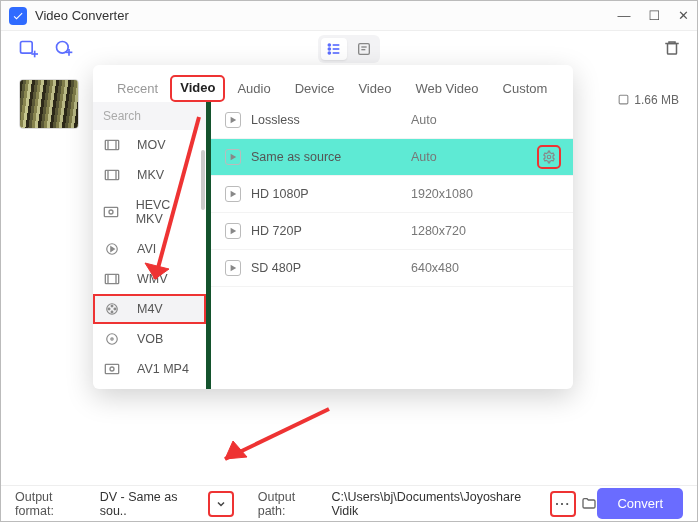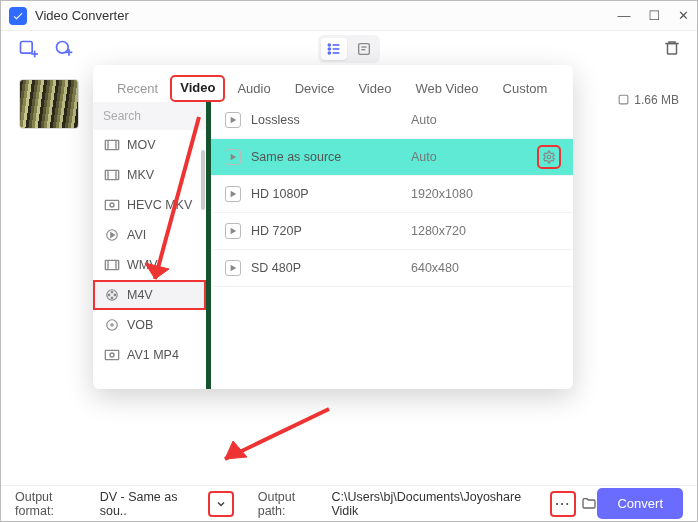--- a/index.html
+++ b/index.html
@@ -30,21 +30,21 @@
   .popover{position:absolute;left:92px;top:64px;width:480px;height:324px;background:#fff;border-radius:6px;box-shadow:0 8px 28px rgba(0,0,0,.18);display:flex;flex-direction:column}
   .tabs{display:flex;gap:0;padding:10px 12px 0 12px;border-bottom:0}
   .tab{padding:6px 12px;font-size:13px;color:#666;cursor:pointer}
   .tab.recent{color:#999}
   .tab.active{color:#222;font-weight:600}
   .tabs .hl{border:2px solid #e33;border-radius:5px;padding:3px 8px}
   .pop-body{flex:1;display:flex;overflow:hidden}
   
   .fmt-list{width:118px;border-right:5px solid #14532d;overflow-y:auto;position:relative}
   .fmt-search{background:#f5f5f7;color:#aaa;font-size:12px;padding:7px 10px}
-  .fmt-item{display:flex;align-items:center;gap:6px;padding:8px 10px;font-size:12.5px;color:#555;cursor:pointer}
+  .fmt-item{display:flex;align-items:center;gap:16px;padding:8px 10px;font-size:12.5px;color:#555;cursor:pointer}
   .fmt-item .ico{width:18px;height:14px;display:flex;align-items:center;justify-content:center;color:#888}
   .fmt-item.selected{background:#f3f3f5}
   .fmt-item.hl{outline:2px solid #e33;outline-offset:-2px}
   .fmt-scroll-track{position:absolute;right:1px;top:28px;width:4px;height:140px;background:transparent}
   .fmt-scroll-thumb{width:4px;height:60px;background:#ccc;border-radius:2px;margin-top:20px}
   
   .preset-list{flex:1;overflow:auto}
   .preset-row{display:flex;align-items:center;padding:10px 14px;gap:10px;font-size:12.5px;color:#555;border-bottom:1px solid #f3f3f3;cursor:pointer;position:relative}
   .preset-row.sel{background:#5eead4}
   .preset-row .play{width:16px;height:16px;border:1px solid #bbb;border-radius:3px;display:flex;align-items:center;justify-content:center}

